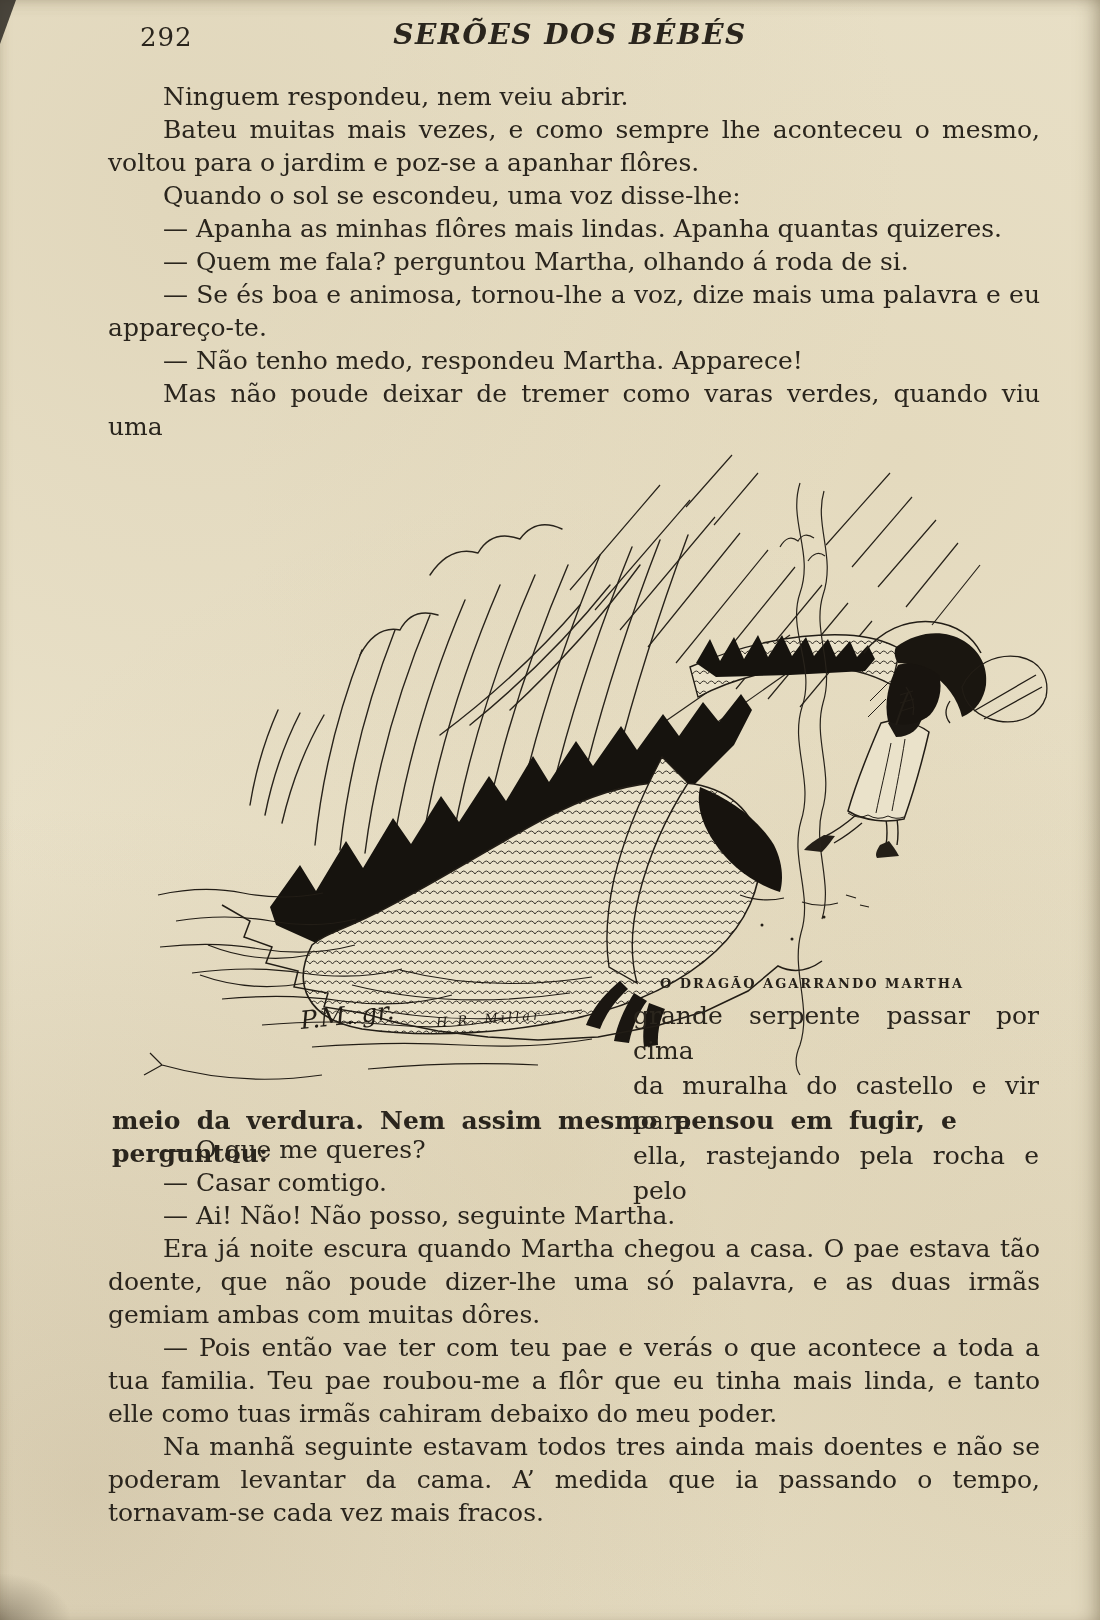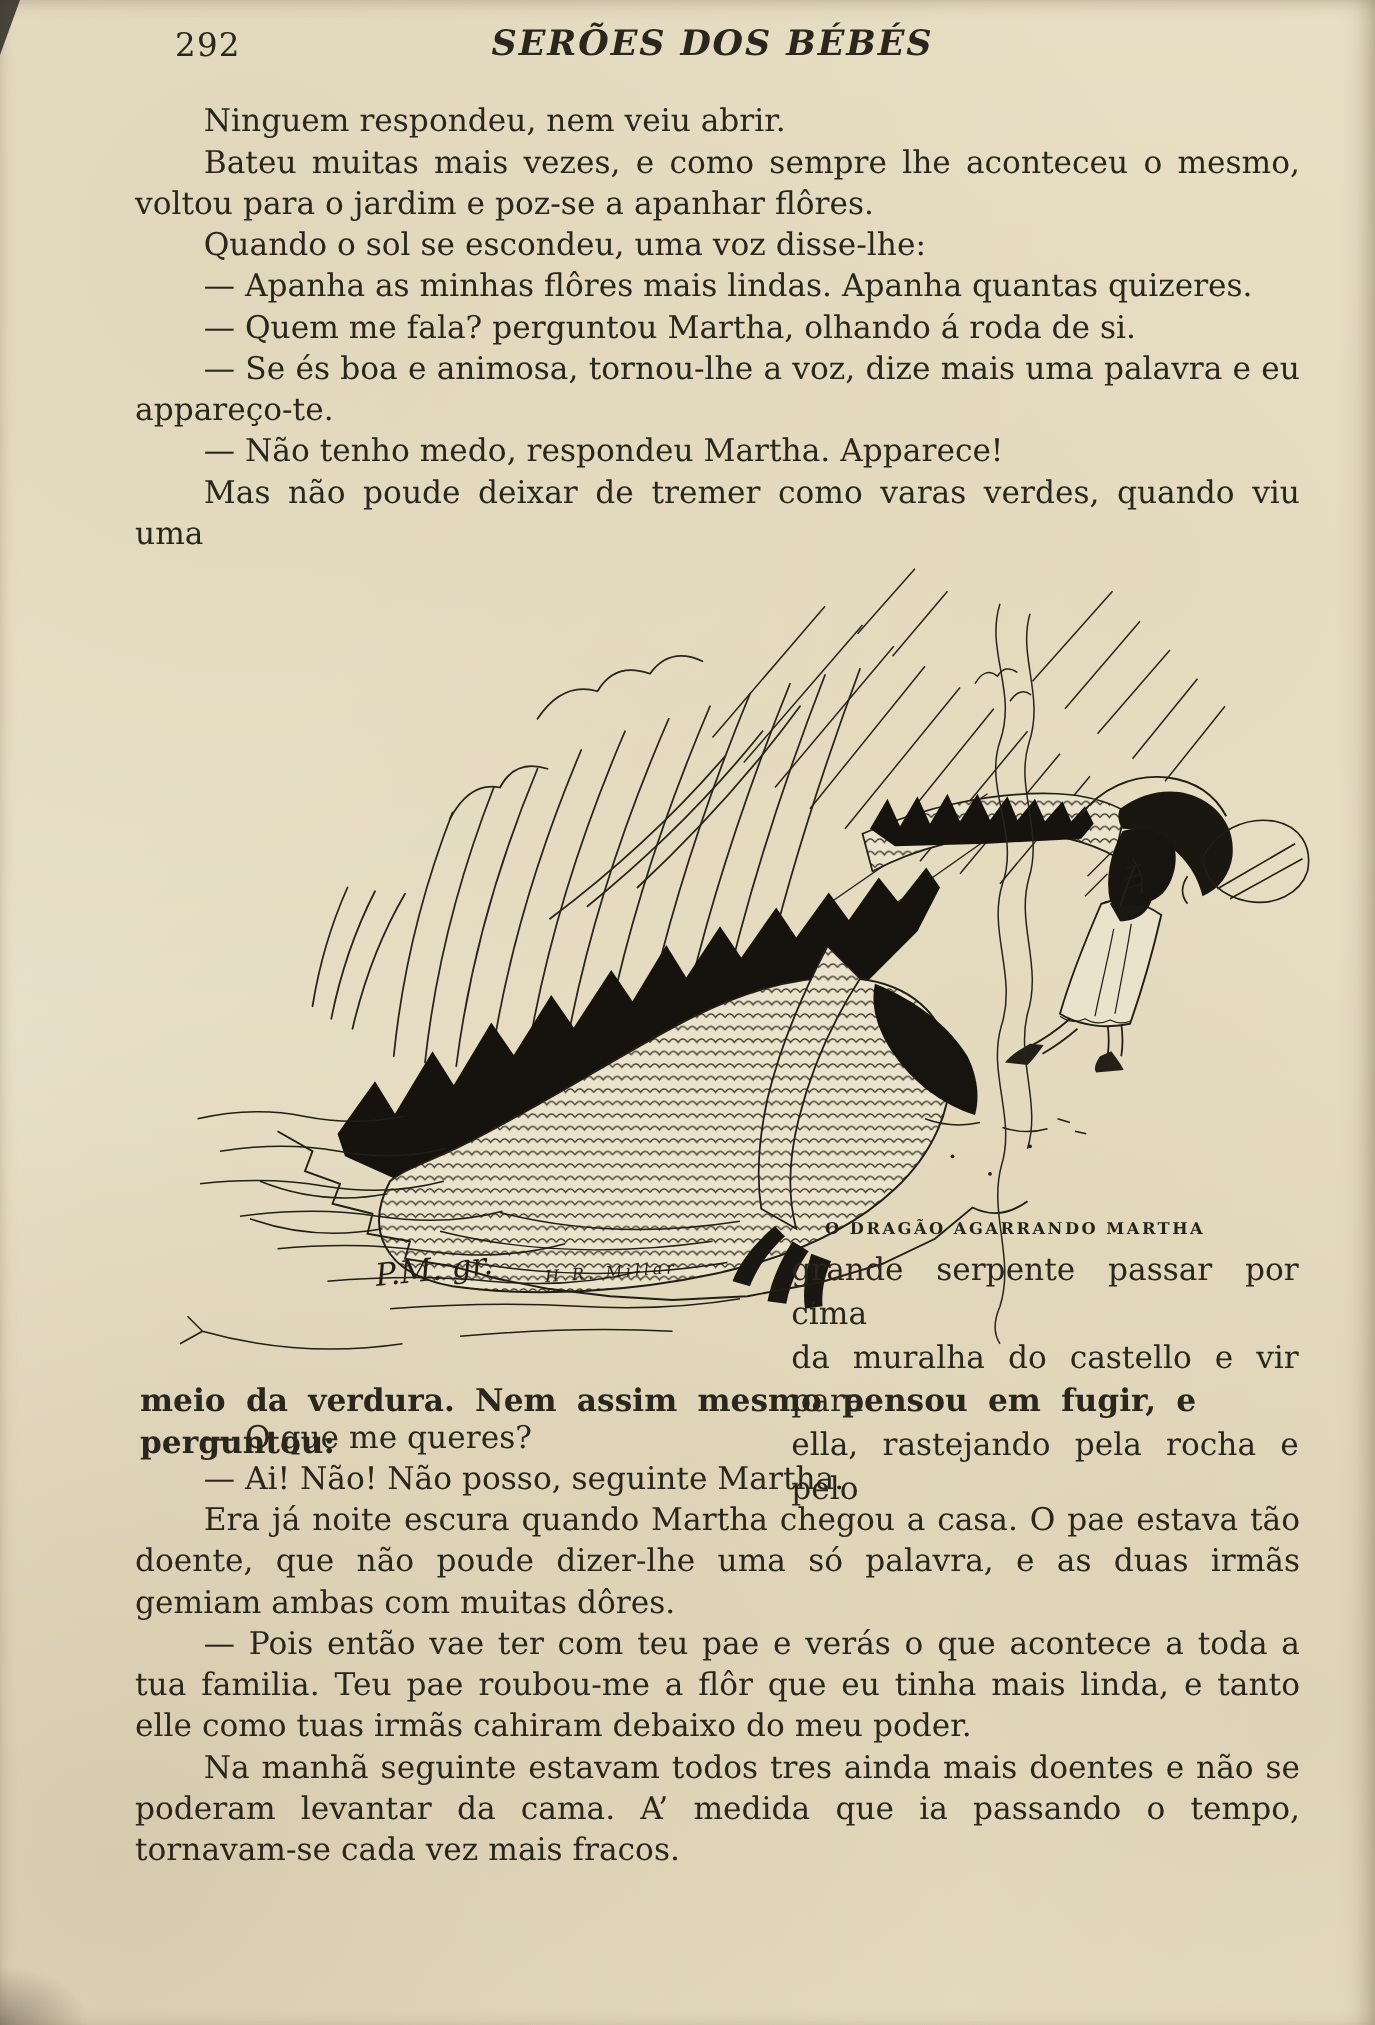--- a/index.html
+++ b/index.html
@@ -182,18 +182,19 @@
   <div class="text-beside">
     <div class="beside-line">grande serpente passar por cima</div>
     <div class="beside-line">da muralha do castello e vir para</div>
     <div class="beside-line">ella, rastejando pela rocha e pelo</div>
   </div>
 
   <p class="text-mid">meio da verdura. Nem assim mesmo pensou em fugir, e perguntou:</p>
 
   <div class="text-bottom">
     <p class="para">— O que me queres?</p>
+    <p class="para">— Casar comtigo.</p>
     <p class="para">— Ai! Não! Não posso, seguinte Martha.</p>
     <p class="para">Era já noite escura quando Martha chegou a casa. O pae estava tão doente, que não poude dizer-lhe uma só palavra, e as duas irmãs gemiam ambas com muitas dôres.</p>
     <p class="para">— Pois então vae ter com teu pae e verás o que acontece a toda a tua familia. Teu pae roubou-me a flôr que eu tinha mais linda, e tanto elle como tuas irmãs cahiram debaixo do meu poder.</p>
     <p class="para">Na manhã seguinte estavam todos tres ainda mais doentes e não se poderam levantar da cama. A’ medida que ia passando o tempo, tornavam-se cada vez mais fracos.</p>
   </div>
 </div>
 
 </body></html>

